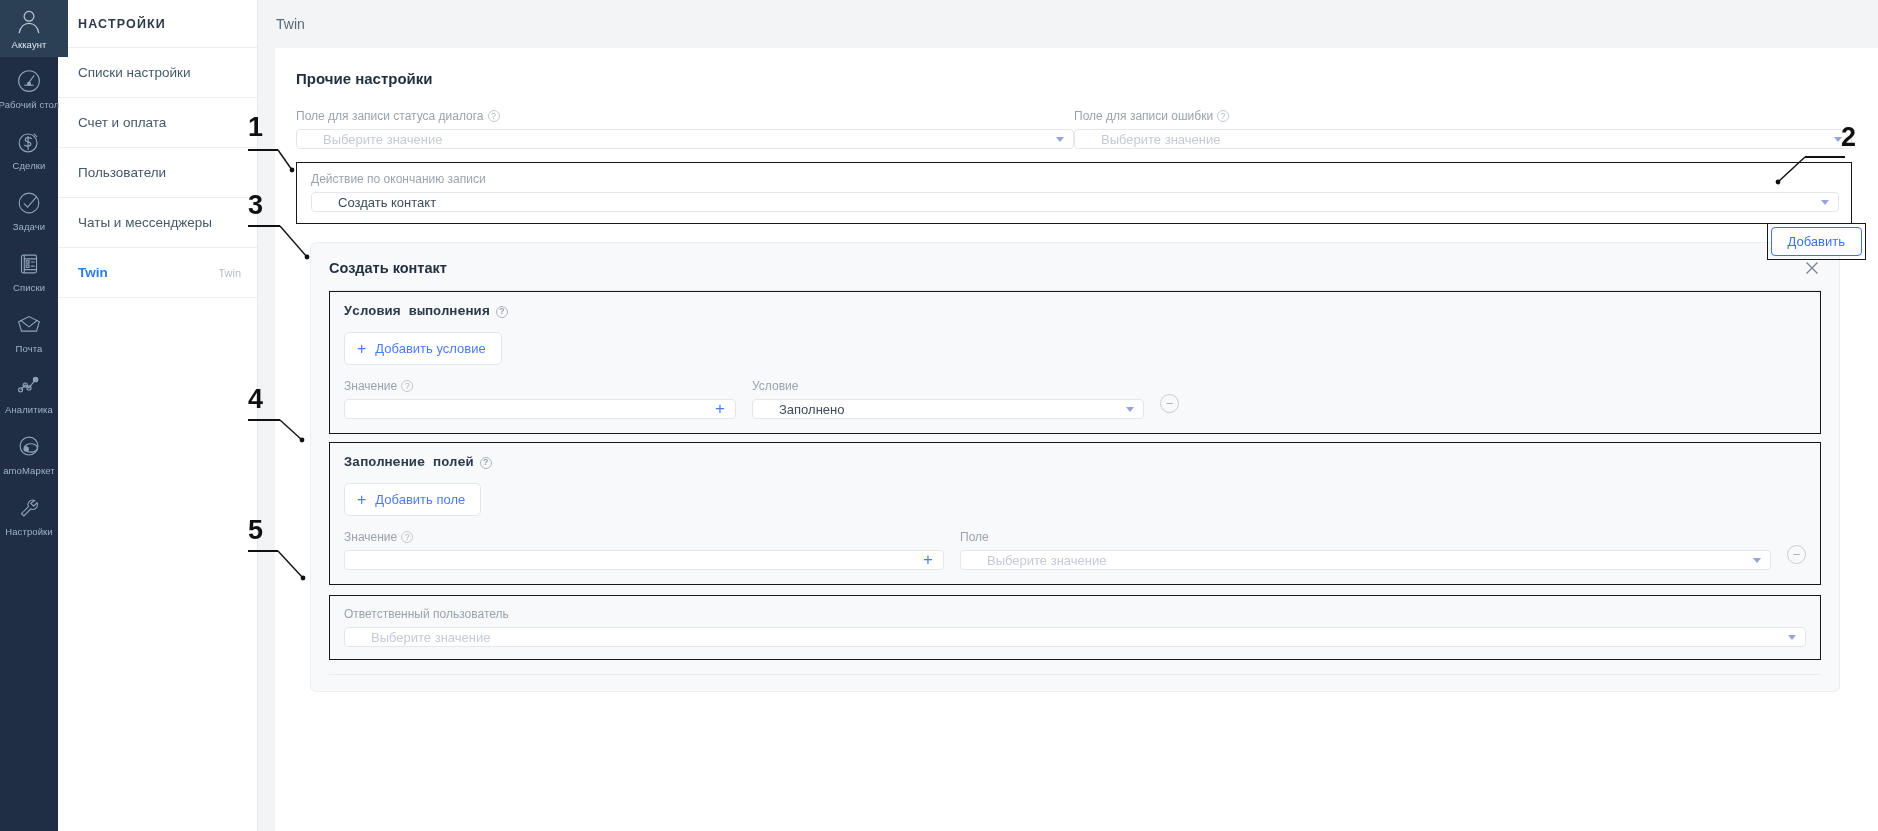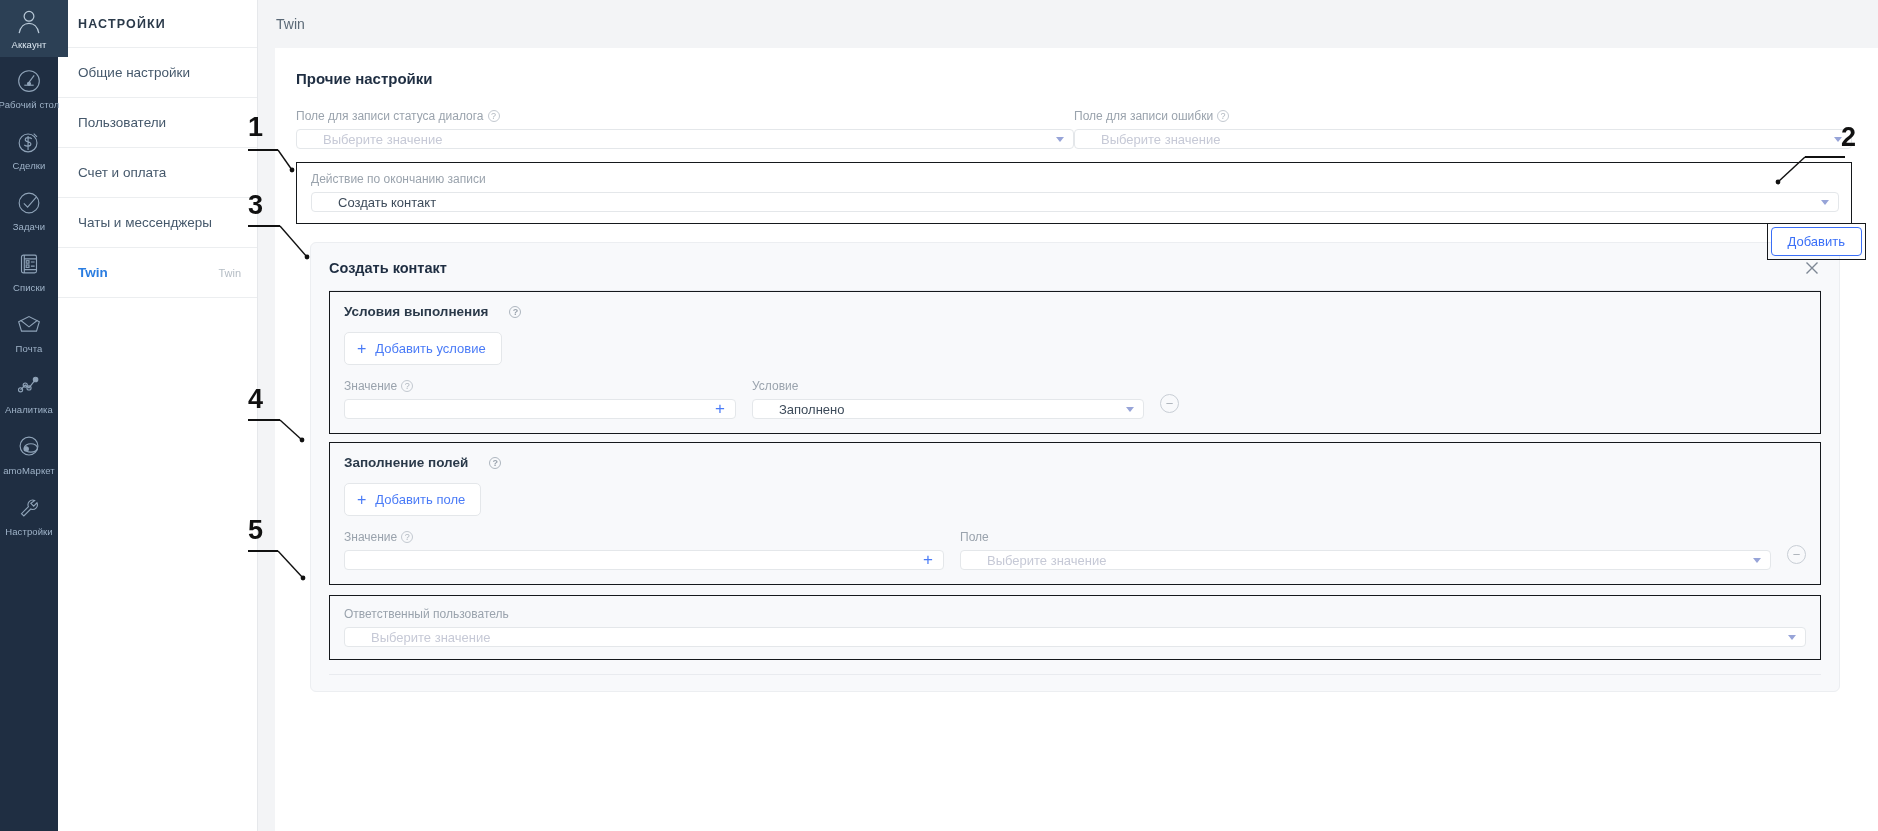--- a/index.html
+++ b/index.html
@@ -162,22 +162,23 @@
   .card-title { font-size: 14.5px; font-weight: bold; color: #1f2e42; }
   .close-x {
     width: 18px; height: 18px; cursor: pointer;
     color: #7d8794;
   }
   .card-rule { height: 1px; background: #e9ebef; margin: 0 18px; }
 
   .subsection { padding: 14px 18px 4px 18px; }
   .sub-label {
     font-size: 13.5px; font-weight: bold; color: #2b3a4a;
-    display: flex; align-items: center; gap: 21px;
+    display: flex; align-items: center; gap: 6px;
     margin-bottom: 13px;
+    font-family: Liberation Mono, monospace;
   }
   .sub-label .qmark { border-color: #aeb6bf; color: #9aa3ad; }
 
   .btn-ghost {
     display: inline-flex; align-items: center; gap: 9px;
     border: 1px solid #e4e7ea; border-radius: 5px;
     background: #fff; color: #4a7bf7;
     font-size: 13px; padding: 8px 15px 8px 12px;
     cursor: pointer;
     font-family: "Liberation Sans", sans-serif;
@@ -320,27 +321,27 @@
         </svg>
       </span>
       <span class="rail-label">Настройки</span>
     </div>
   </div>
 
   <div class="menu">
     <div class="menu-title">НАСТРОЙКИ</div>
 
     <div class="menu-item">
-      <span>Общие настройки</span>
+      <span>Списки настройки</span>
+    </div>
+    <div class="menu-item">
+      <span>Счет и оплата</span>
     </div>
     <div class="menu-item">
       <span>Пользователи</span>
-    </div>
-    <div class="menu-item">
-      <span>Счет и оплата</span>
     </div>
     <div class="menu-item">
       <span>Чаты и мессенджеры</span>
     </div>
     <div class="menu-item active">
       <span>Twin</span>
       <span class="badge">Twin</span>
     </div>
   </div>
 

